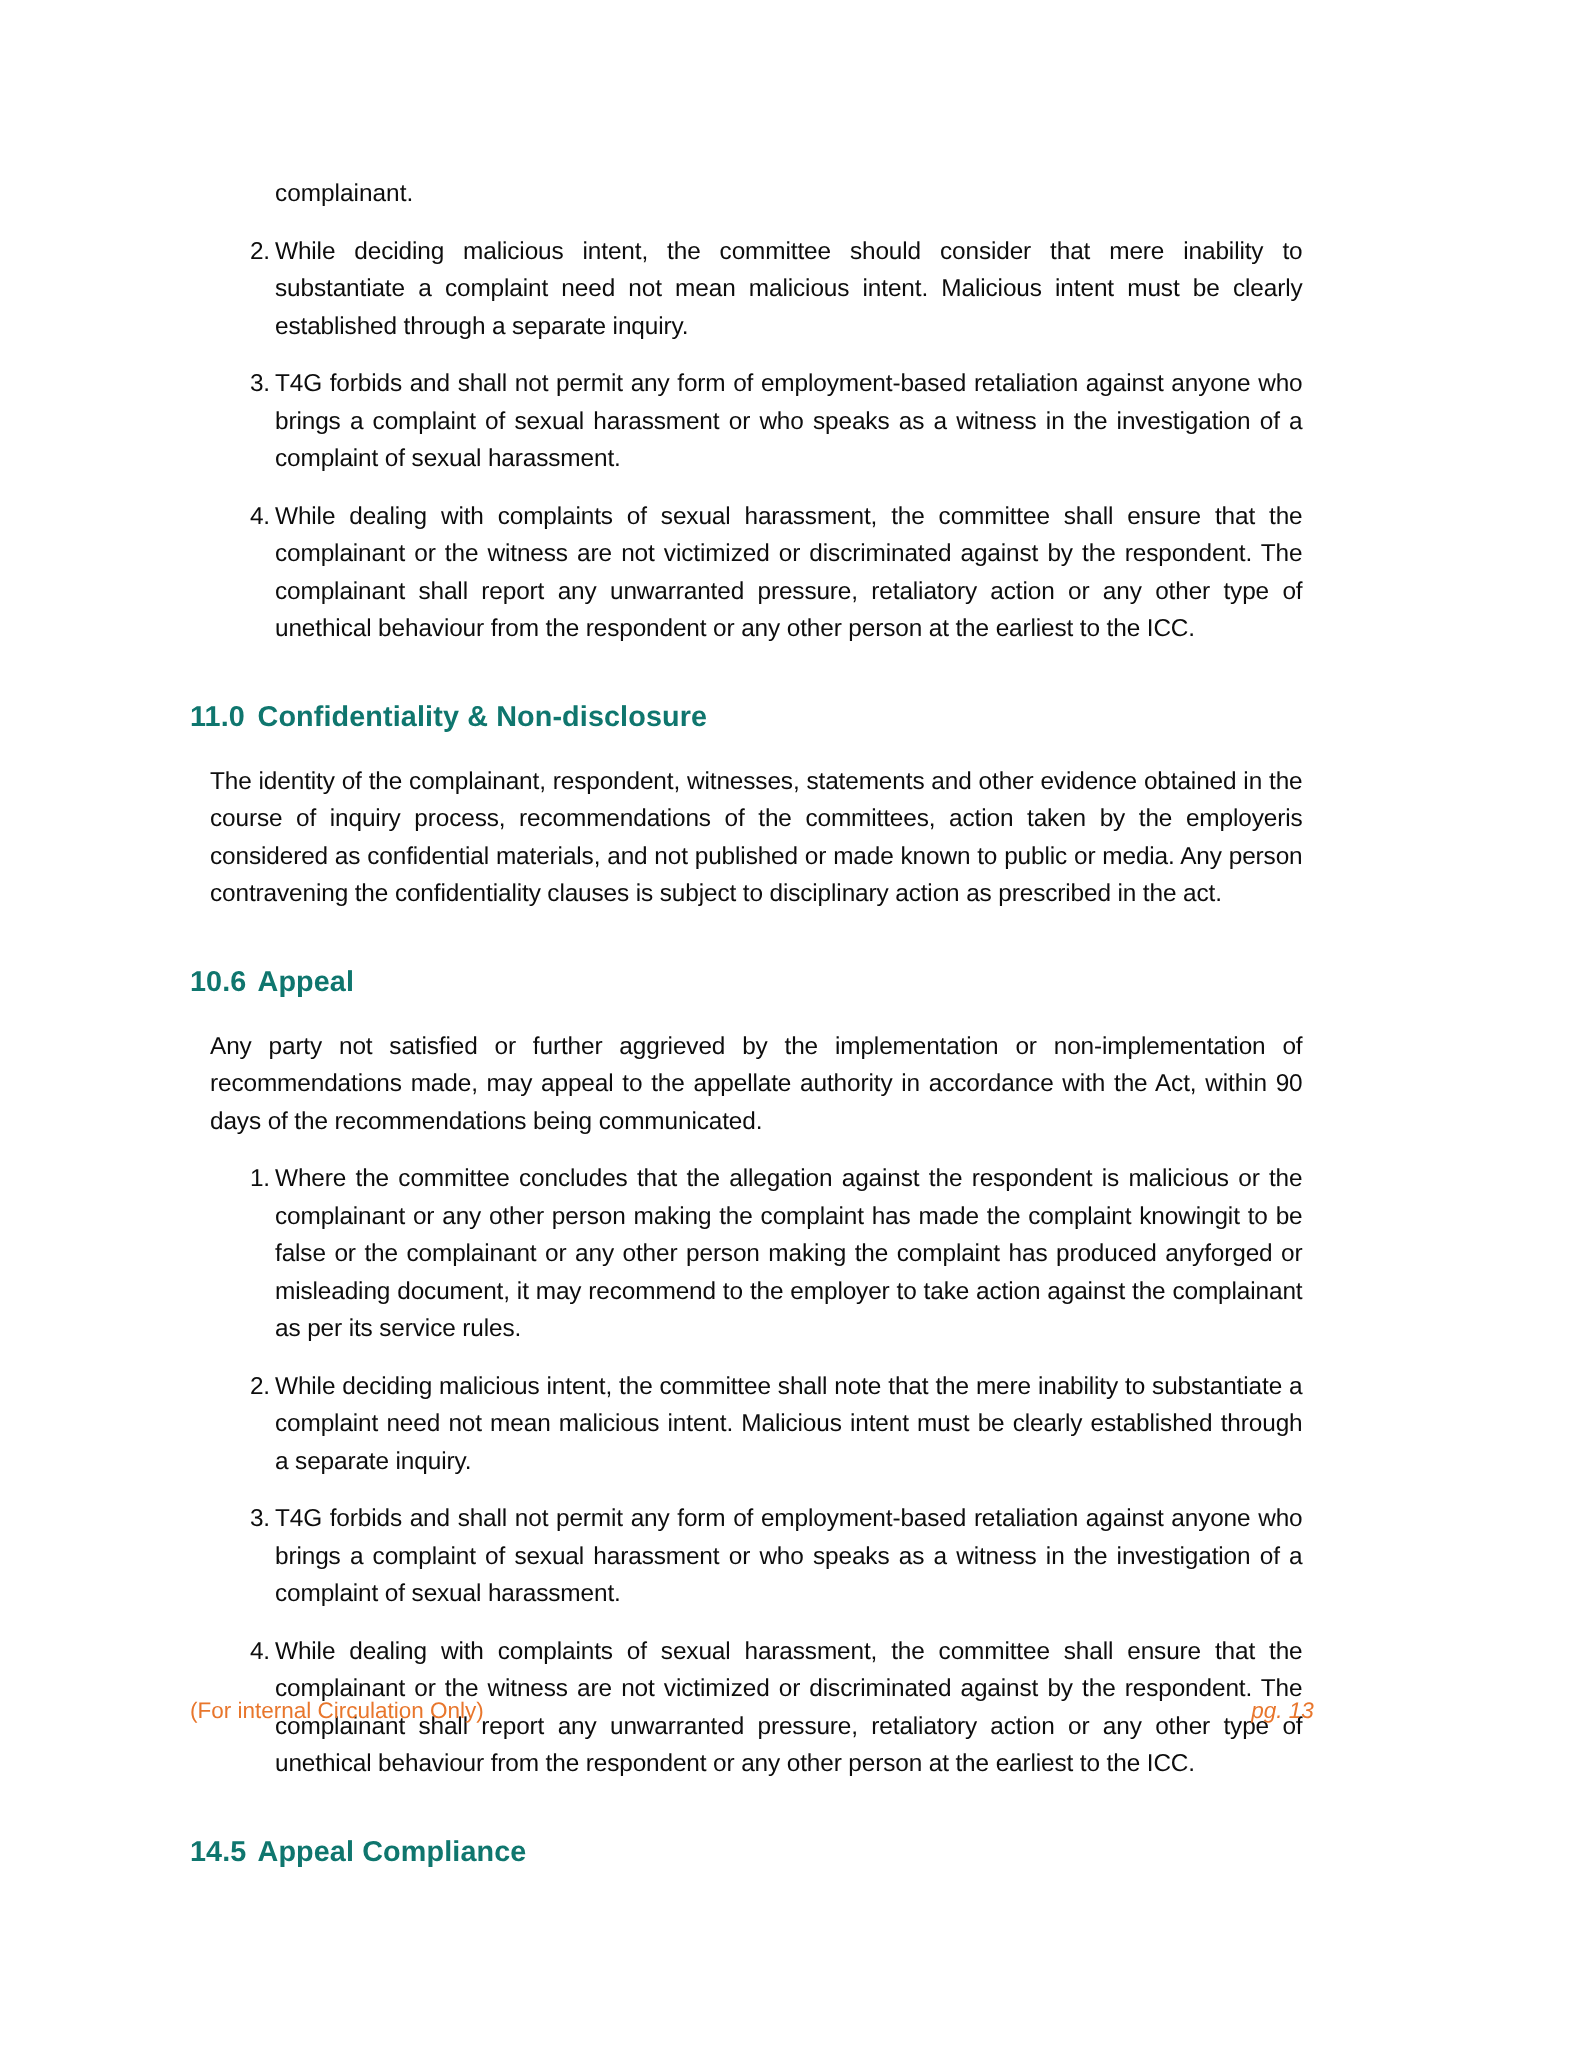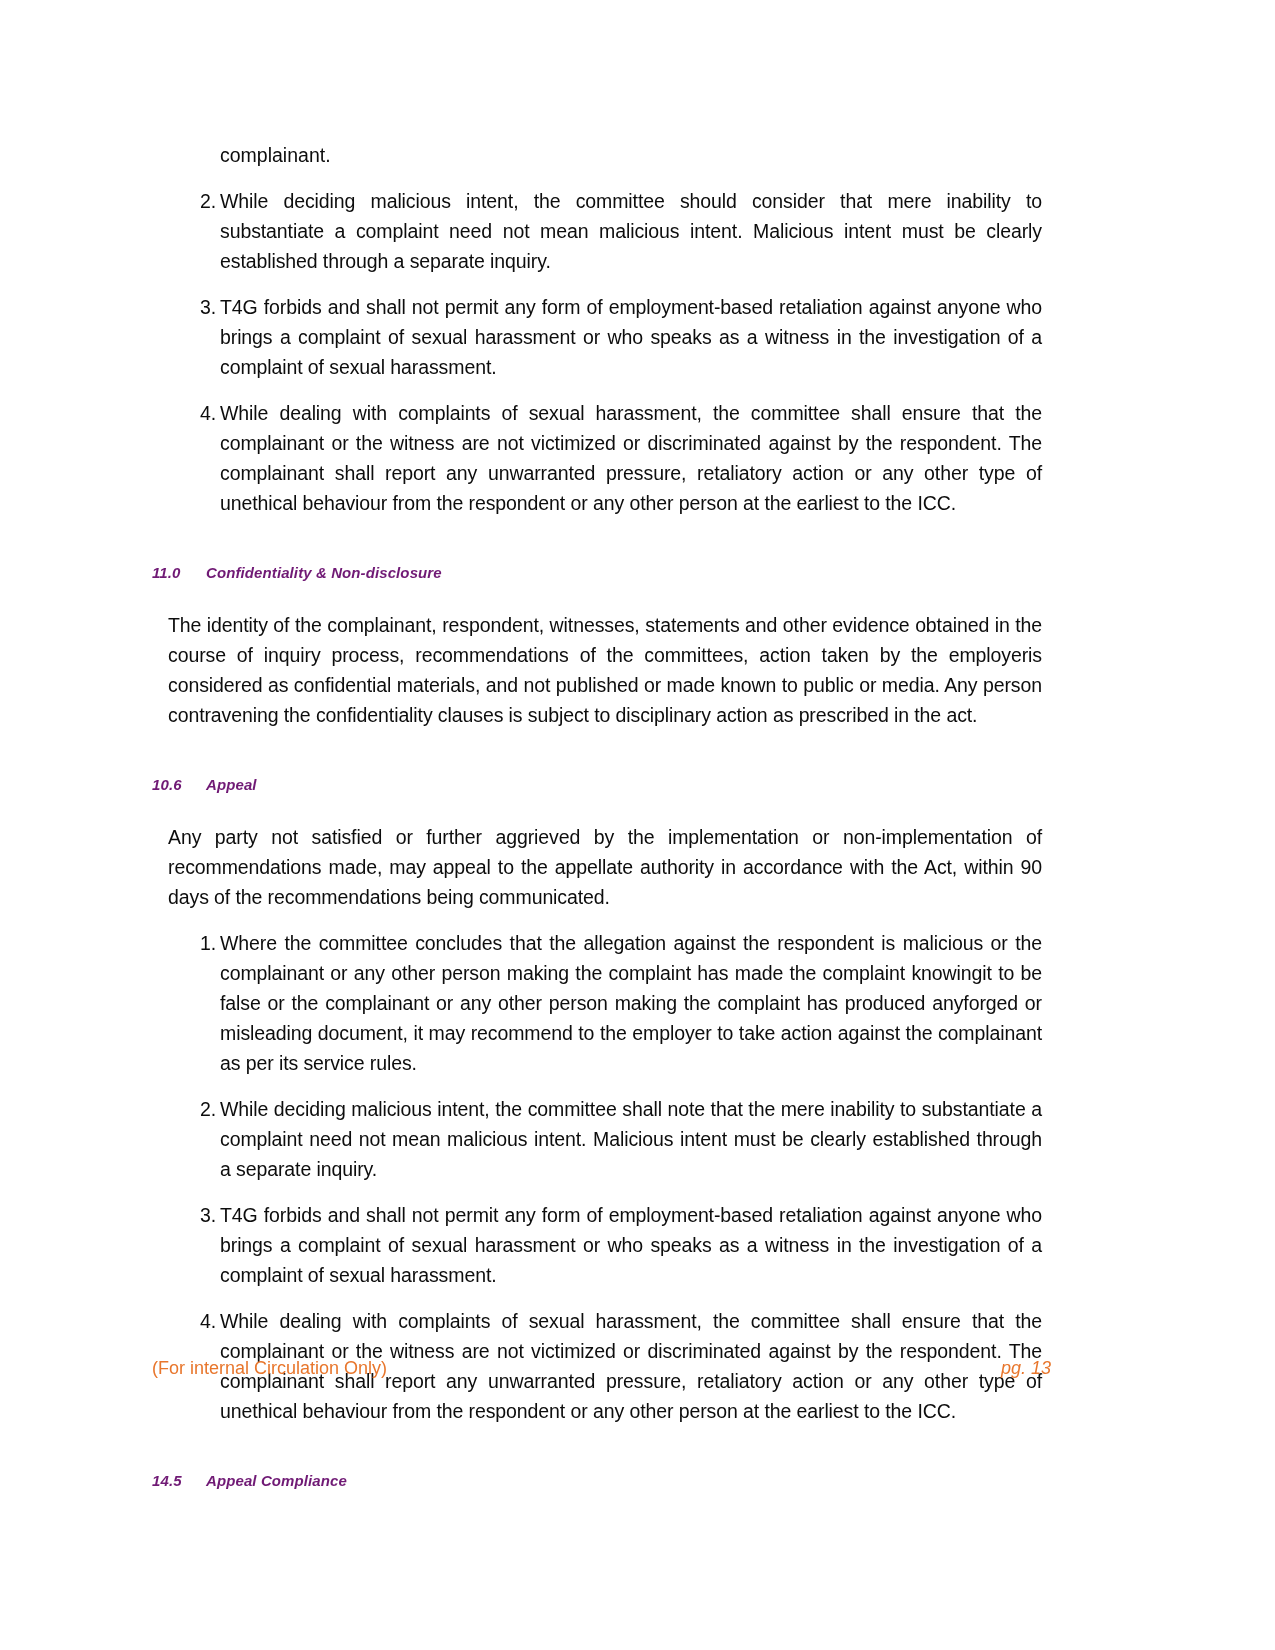--- a/index.html
+++ b/index.html
@@ -60,27 +60,26 @@
     margin-top: 14px;
     text-align: left;
   }
   ol.doc-list.tight > li .num {
     left: 44px;
   }
   ol.doc-list.tight > li {
     padding-left: 76px;
   }
   h2.section-heading {
-    font-size: 15px;
+    font-size: 23px;
     line-height: 30px;
     font-weight: bold;
-    color: #701a75;
+    color: #0f766e;
     margin: 40px 0 0 0;
     letter-spacing: 0.1px;
-    font-style: italic;
   }
   h2.section-heading .hnum {
     display: inline-block;
     min-width: 54px;
   }
   p.body-para {
     font-size: 19.5px;
     line-height: 30px;
     text-align: justify;
     margin: 22px 0 0 16px;

